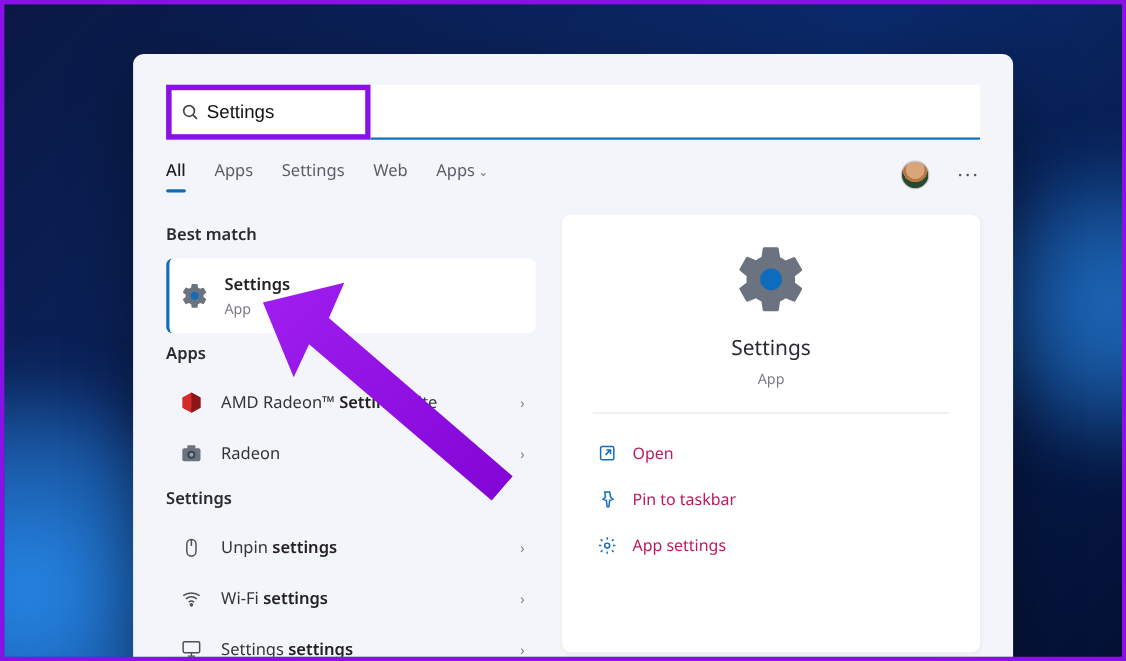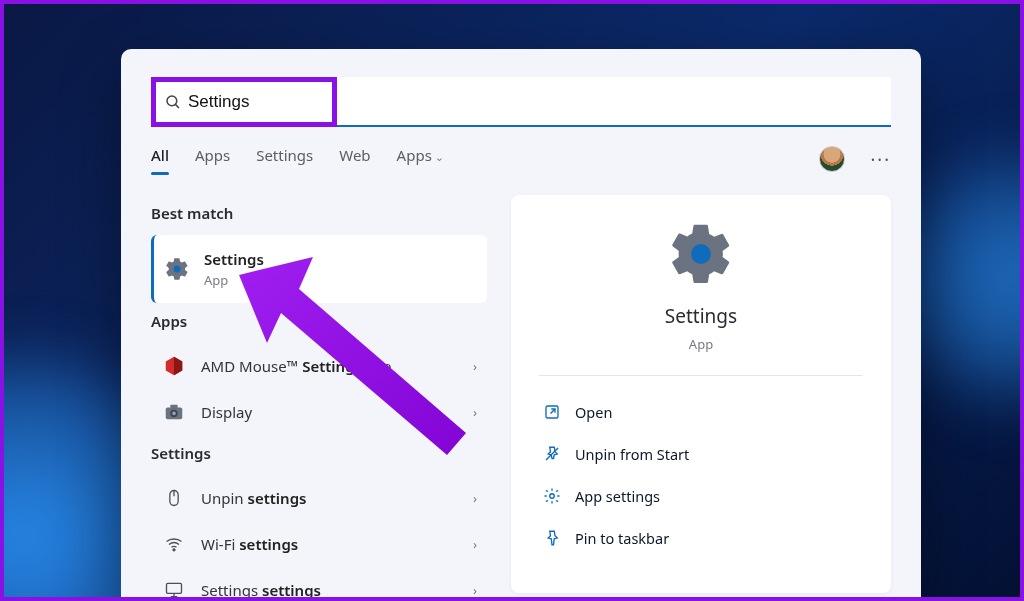--- a/index.html
+++ b/index.html
@@ -157,21 +157,21 @@
   }
   .gear-big { width: 70px; height: 70px; margin-bottom: 14px; }
   .preview-title { font-size: 19px; color: #2a2a33; font-weight: 400; }
   .preview-sub { font-size: 13px; color: #7a7a85; margin-top: 6px; }
 
   .action-list { display: flex; flex-direction: column; gap: 6px; }
   .action-item {
     display: flex; align-items: center; gap: 14px;
     padding: 8px 4px;
     font-size: 14.5px;
-    color: #0f172a;
+    color: #be185d;
     cursor: pointer;
     border-radius: 4px;
   }
   .action-item svg { flex-shrink: 0; }
 
   .arrow-annotation {
     position: absolute;
     left: 229px;
     top: 249px;
     pointer-events: none;
@@ -232,35 +232,35 @@
       <div class="section-title">Apps</div>
 
       <div class="result-item">
         <div class="icon-box">
           <svg width="22" height="22" viewBox="0 0 24 24">
               <path fill="#d22b2b" d="M12 2 3 7v10l9 5 9-5V7Z"></path>
               <path fill="#8a1616" d="M12 2v20l9-5V7Z"></path>
             </svg>
         </div>
         <div class="result-text">
-          <span>AMD Mouse™ </span><b>Settings</b><span> Lite</span>
+          <span>AMD Radeon™ </span><b>Settings</b><span> Lite</span>
         </div>
         <span class="chev">›</span>
       </div>
 
       <div class="result-item">
         <div class="icon-box">
           <svg width="22" height="22" viewBox="0 0 24 24">
               <rect x="3" y="7" width="18" height="13" rx="2" fill="#6b7280"></rect>
               <rect x="8" y="4" width="8" height="4" rx="1" fill="#6b7280"></rect>
               <circle cx="12" cy="13.5" r="4" fill="#3f4550"></circle>
               <circle cx="12" cy="13.5" r="2" fill="#9aa0ab"></circle>
             </svg>
         </div>
-        <div class="result-text">Display</div>
+        <div class="result-text">Radeon</div>
         <span class="chev">›</span>
       </div>
 
       <div class="section-title">Settings</div>
 
       <div class="result-item">
         <div class="icon-box">
           <svg width="20" height="20" viewBox="0 0 24 24" fill="none" stroke="#4a5059" stroke-width="1.6">
               <rect x="7" y="3" width="10" height="18" rx="5"></rect>
               <line x1="12" y1="3" x2="12" y2="10"></line>
@@ -318,37 +318,30 @@
           <div class="action-item">
             <svg width="18" height="18" viewBox="0 0 24 24" fill="none" stroke="#0f6cbd" stroke-width="1.8">
                 <rect x="4" y="4" width="16" height="16" rx="2"></rect>
                 <path d="M10 14 16 8"></path>
                 <path d="M11 8h5v5"></path>
               </svg>
             <span>Open</span>
           </div>
           <div class="action-item">
             <svg width="18" height="18" viewBox="0 0 24 24" fill="none" stroke="#0f6cbd" stroke-width="1.8">
-                <path d="M9 3h6l1 6 3 3-4 1-1 5-2-0-1-5-4-1 3-3Z"></path>
-                <line x1="4" y1="20" x2="20" y2="4"></line>
+                <path d="M9 3h6l1 6 3 3-4 1-1 8-2 0-1-8-4-1 3-3Z"></path>
               </svg>
-            <span>Unpin from Start</span>
+            <span>Pin to taskbar</span>
           </div>
           <div class="action-item">
             <svg width="18" height="18" viewBox="0 0 24 24" fill="none" stroke="#0f6cbd" stroke-width="1.8">
                 <circle cx="12" cy="12" r="3"></circle>
                 <path d="M12 2v3M12 19v3M4.2 4.2l2.1 2.1M17.7 17.7l2.1 2.1M2 12h3M19 12h3M4.2 19.8l2.1-2.1M17.7 6.3l2.1-2.1"></path>
               </svg>
             <span>App settings</span>
-          </div>
-          <div class="action-item">
-            <svg width="18" height="18" viewBox="0 0 24 24" fill="none" stroke="#0f6cbd" stroke-width="1.8">
-                <path d="M9 3h6l1 6 3 3-4 1-1 8-2 0-1-8-4-1 3-3Z"></path>
-              </svg>
-            <span>Pin to taskbar</span>
           </div>
         </div>
       </div>
     </div>
 
   </div>
 </div>
 
 <svg class="arrow-annotation" width="260" height="220" viewBox="0 0 260 220">
   <defs>

